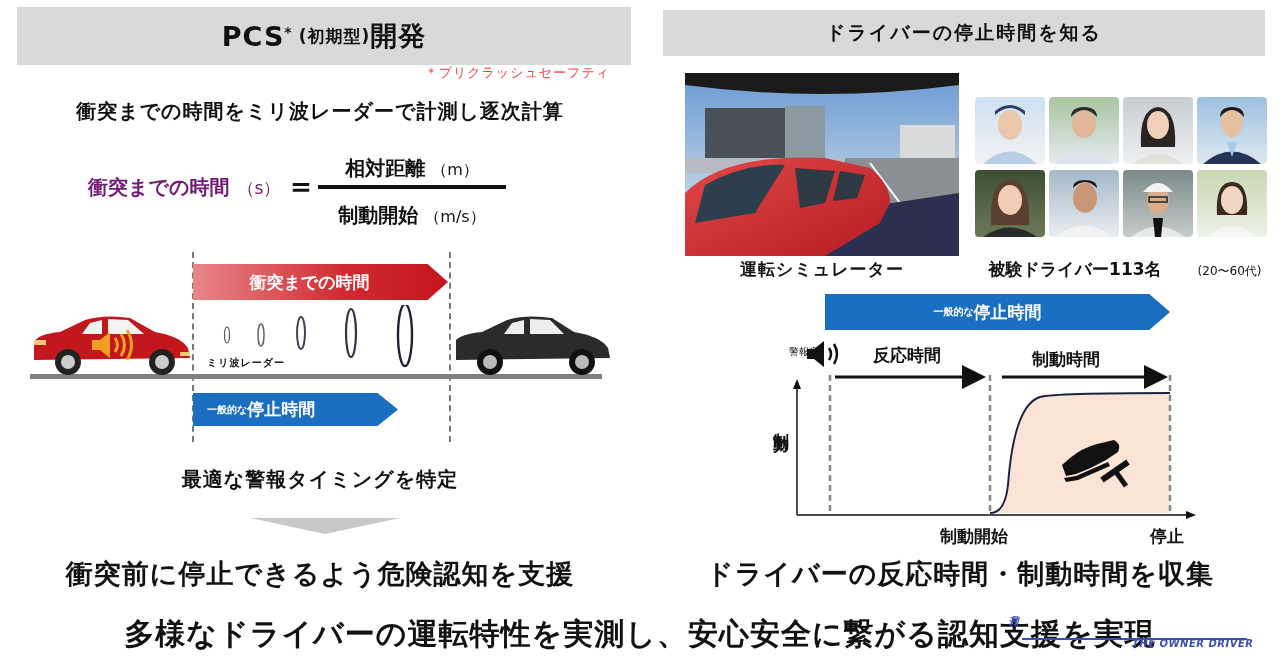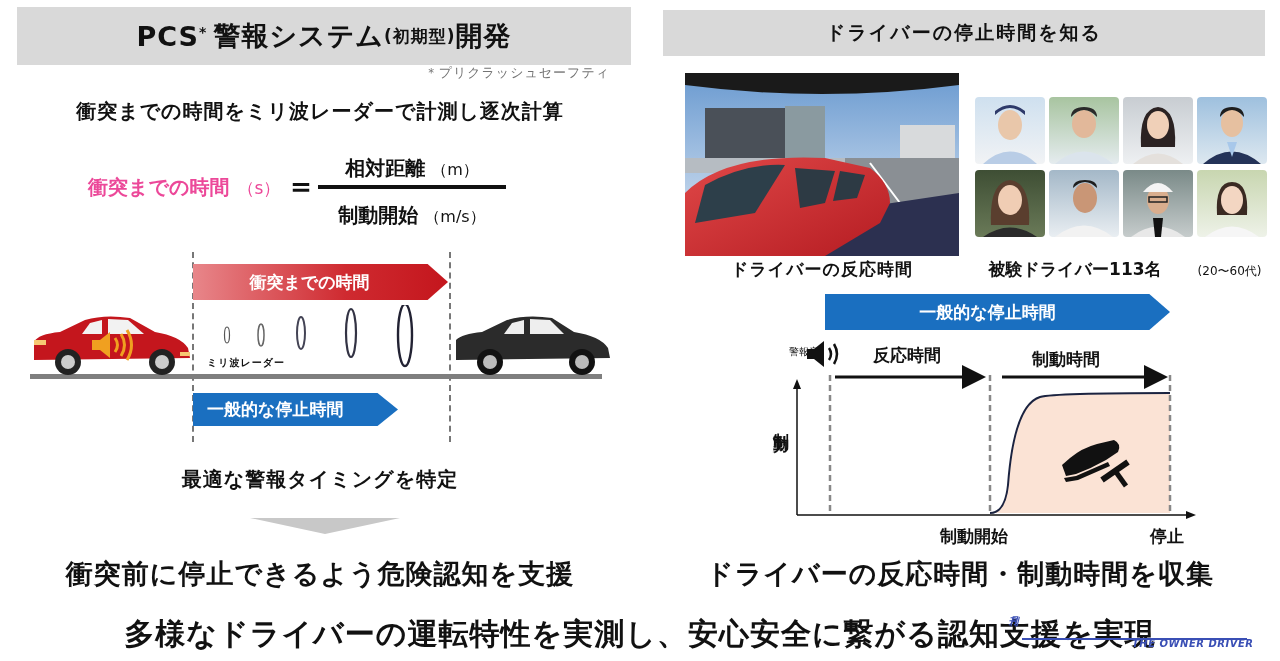--- a/index.html
+++ b/index.html
@@ -7,43 +7,43 @@
   body { position: relative; font-family: "DejaVu Sans", "Liberation Sans", sans-serif; color: #111; }
   .abs { position: absolute; }
 
   .header-bar { background: #d9d9d9; display: flex; align-items: center; justify-content: center;
     font-weight: bold; color: #111; }
   .h-left { left: 17px; top: 7px; width: 614px; height: 58px; font-size: 27px; letter-spacing: 1px; }
   .h-right { left: 663px; top: 10px; width: 602px; height: 46px; font-size: 19px; letter-spacing: 2px; }
   .h-left sup { font-size: 14px; vertical-align: top; position: relative; top: -4px; margin-right: 6px; }
   .h-left .small { font-size: 17px; font-weight: bold; }
 
-  .footnote { left: 400px; top: 64px; width: 210px; text-align: right; font-size: 13px; color: #737373; letter-spacing: 1px; }
+  .footnote { left: 400px; top: 64px; width: 210px; text-align: right; font-size: 13px; color: #ef4444; letter-spacing: 1px; }
   .line1 { left: 0; top: 98px; width: 640px; text-align: center; font-size: 20px; font-weight: bold; letter-spacing: 1px; }
 
-  .formula-lhs { left: 88px; top: 174px; font-size: 20px; font-weight: bold; color: #ec4899; }
+  .formula-lhs { left: 88px; top: 174px; font-size: 20px; font-weight: bold; color: #701a75; }
   .formula-lhs .unit { font-weight: normal; font-size: 17px; margin-left: 8px; }
   .formula-eq { left: 286px; top: 166px; font-size: 30px; font-weight: bold; }
   .frac-num { left: 318px; top: 155px; width: 188px; text-align: center; font-size: 20px; font-weight: bold; }
   .frac-line { left: 318px; top: 185px; width: 188px; height: 4px; background: #111; }
   .frac-den { left: 318px; top: 202px; width: 188px; text-align: center; font-size: 20px; font-weight: bold; }
   .unit-n { font-weight: normal; font-size: 16px; margin-left: 6px; }
 
   .dash-v { width: 0; border-left: 2px dashed #777; }
   .road { height: 5px; background: #7f7f7f; }
 
   .arrow-red { left: 193px; top: 264px; width: 255px; height: 36px;
     background: linear-gradient(90deg, #e8868a 0%, #cf2a30 60%, #c4161d 100%);
     clip-path: polygon(0 0, 92% 0, 100% 50%, 92% 100%, 0 100%);
     color: #fff; font-weight: bold; font-size: 17px; display: flex; align-items: center; justify-content: center; padding-right: 22px; }
   .arrow-blue { left: 193px; top: 393px; width: 205px; height: 33px;
     background: #1a6fc0;
     clip-path: polygon(0 0, 90% 0, 100% 50%, 90% 100%, 0 100%);
     color: #fff; font-weight: bold; font-size: 17px; display: flex; align-items: center; padding-left: 14px; }
-  .arrow-blue .sm, .arrow-blue2 .sm { font-size: 17px; }
+  .arrow-blue .sm, .arrow-blue2 .sm { font-size: 10px; }
 
   .radar-label { left: 207px; top: 356px; font-size: 10px; font-weight: bold; letter-spacing: 1px; }
 
   .best-timing { left: 0; top: 466px; width: 640px; text-align: center; font-size: 20px; font-weight: bold; letter-spacing: 1px; }
   .down-tri { left: 250px; top: 518px; width: 150px; height: 16px; background: #c8c8c8; clip-path: polygon(0 0, 100% 0, 50% 100%); }
   .support-line { left: 0; top: 556px; width: 640px; text-align: center; font-size: 27px; font-weight: bold; letter-spacing: 1px; }
 
   .sim-photo { left: 685px; top: 73px; width: 274px; height: 183px; overflow: hidden; background: #8fb4d8; }
   .sim-caption { left: 685px; top: 258px; width: 274px; text-align: center; font-size: 17px; font-weight: bold; letter-spacing: 1px; }
 
@@ -72,21 +72,20 @@
   .wm-sub { position: absolute; left: 130px; top: 34px; font-size: 10px; font-weight: bold; letter-spacing: 0.5px; }
   .wm-pre { position: absolute; left: 4px; top: 4px; font-size: 10px; writing-mode: vertical-rl; font-weight: bold; }
   .wm-line { position: absolute; left: 20px; top: 34px; width: 225px; height: 2px; background: #3a4fb5; }
 </style>
 </head>
 <body>
 
 <div class="abs header-bar h-left">
   <span>PCS</span>
     <sup>*</sup>
-  <span>警報システム</span>
   <span class="small">(初期型)</span>
   <span>開発</span>
 </div>
 
 <div class="abs footnote">＊プリクラッシュセーフティ</div>
 <div class="abs line1">衝突までの時間をミリ波レーダーで計測し逐次計算</div>
 
 <div class="abs formula-lhs">
   <span>衝突までの時間</span><span class="unit">（s）</span>
 </div>
@@ -171,21 +170,21 @@
     <path d="M150 85 L274 85 L274 140 L190 183 L120 183 Z" fill="#8a8f94"></path>
     <path d="M185 90 L230 150" stroke="#fff" stroke-width="2"></path>
     <path d="M140 140 L274 120 L274 183 L110 183 Z" fill="#2c3050"></path>
     <rect x="0" y="85" width="160" height="15" fill="#b6bcc2"></rect>
     <path d="M0 120 Q40 80 140 85 L185 95 Q205 110 205 130 L195 150 L140 183 L0 183 Z" fill="url(#carRed)"></path>
     <path d="M20 112 Q60 90 100 92 L70 140 L10 150 Z" fill="#2d3f4a"></path>
     <path d="M110 95 L150 98 L140 130 L115 135 Z" fill="#2d3a44"></path>
     <path d="M155 98 L180 102 L172 125 L148 128 Z" fill="#2d3a44"></path>
   </svg>
 </div>
-<div class="abs sim-caption">ドライバーの反応時間</div>
+<div class="abs sim-caption">運転シミュレーター</div>
 
 <div class="abs faces">
   <div class="face" style="left:0; top:0; background:linear-gradient(#cfe0ef,#f1f3f5);">
     <svg width="70" height="67">
         <ellipse cx="35" cy="28" rx="12" ry="15" fill="#e9c7aa"></ellipse>
         <path d="M20 18 Q35 4 50 18 L50 14 Q35 2 20 14 Z" fill="#2e3a6a"></path>
         <path d="M8 67 Q35 42 62 67 Z" fill="#b9cde6"></path>
       </svg>
   </div>
   <div class="face" style="left:74px; top:0; background:linear-gradient(#a8c4a0,#e5ecef);">

